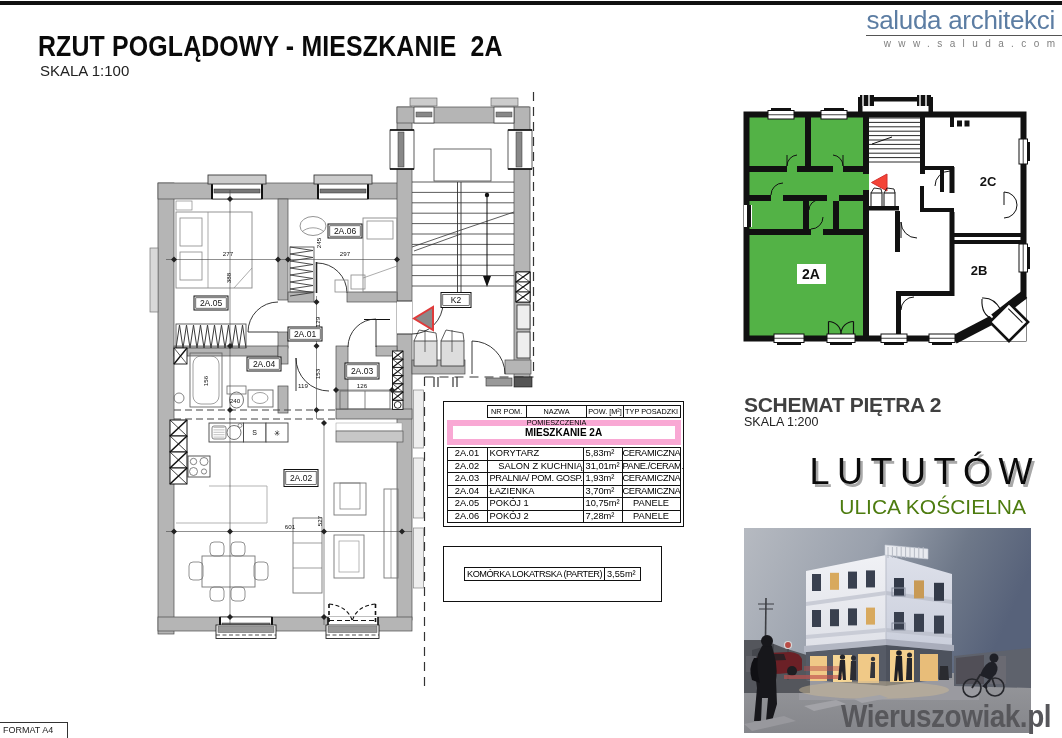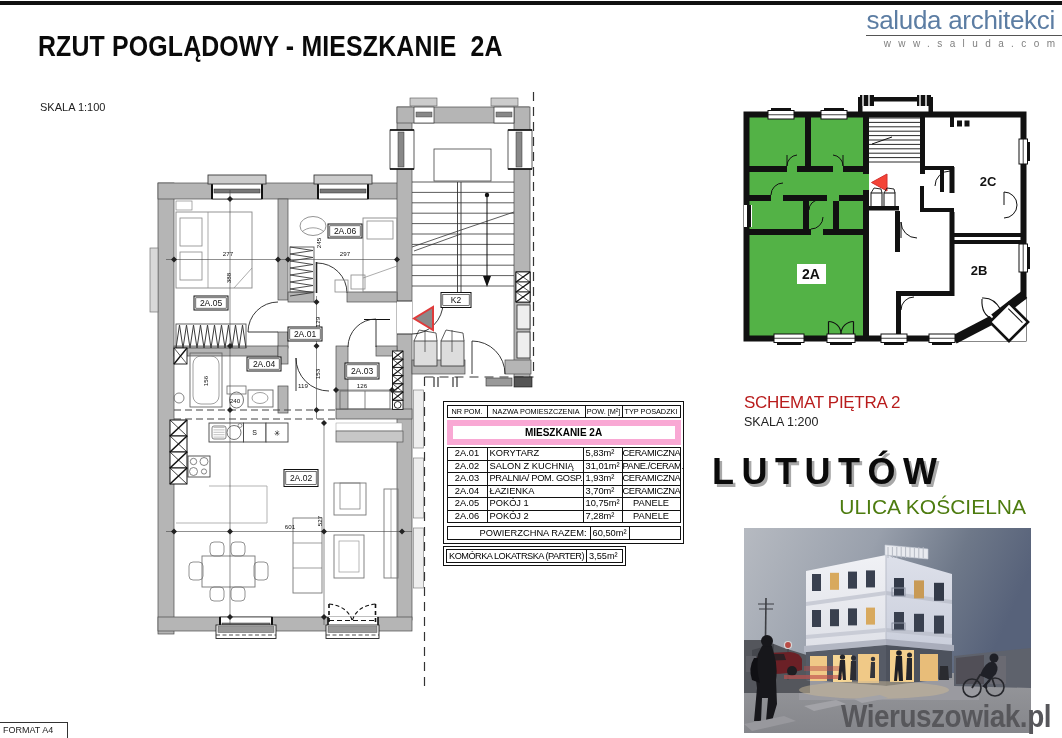--- a/index.html
+++ b/index.html
@@ -8,21 +8,21 @@
 .abs{position:absolute;}
 </style>
 </head>
 <body>
 <div id="page">
 
 <div class="abs" style="left:0;top:1px;width:1062px;height:4px;background:#111;"></div>
 
 <div class="abs" style="left:38px;top:30px;font-size:29px;font-weight:bold;color:#0a0a0a;letter-spacing:0.2px;white-space:pre;transform:scaleX(0.857);transform-origin:0 0;">RZUT POGLĄDOWY - MIESZKANIE  2A</div>
 
-<div class="abs" style="left:40px;top:62px;font-size:11px;color:#222;margin-top:39px;">SKALA 1:100</div>
+<div class="abs" style="left:40px;top:62px;font-size:15px;color:#222;">SKALA 1:100</div>
 
 <div class="abs" style="right:7px;top:7px;text-align:right;white-space:nowrap;">
   <div style="font-size:26px;color:#5c7da3;line-height:1.05;letter-spacing:-0.3px;">saluda architekci</div>
   <div style="border-top:1.5px solid #555;margin-top:1px;padding-top:2px;font-size:10px;color:#808080;letter-spacing:7.4px;margin-right:-7.4px;">www.saluda.com</div>
 </div>
 
 <svg class="abs" style="left:140px;top:85px;" width="420" height="615" viewBox="140 85 420 615">
 
 <rect x="158" y="183" width="16" height="451" fill="#b5b5b5" stroke="#4a4a4a" stroke-width="0.7"></rect>
 <rect x="158" y="183" width="240" height="16" fill="#b5b5b5" stroke="#4a4a4a" stroke-width="0.7"></rect>
@@ -402,39 +402,39 @@
       </g>
 <g>
         <rect x="441.0" y="292.5" width="30" height="15" fill="#fff" stroke="#111" stroke-width="1"></rect>
         <rect x="442.8" y="294.3" width="26.4" height="11.4" fill="none" stroke="#111" stroke-width="0.6"></rect>
         <text x="456" y="303" font-size="8.5" text-anchor="middle" fill="#111" font-family="Liberation Sans, sans-serif">K2</text>
       </g>
 </svg>
 
 <div class="abs" id="roomtable" style="left:443px;top:401px;width:234px;border:1.6px solid #111;padding:2.5px 2.5px 3px 2.5px;background:#fff;color:#000;">
 
-  <div style="display:flex;border:1px solid #111;font-size:7.3px;height:11px;line-height:11px;text-align:center;">
+  <div style="display:flex;border:1px solid #111;font-size:7.3px;height:11px;line-height:11px;text-align:center;margin-left:40px;">
     <div style="width:39px;border-right:1px solid #111;">NR POM.</div>
     <div style="flex:1;border-right:1px solid #111;">NAZWA POMIESZCZENIA</div>
     <div style="width:36px;border-right:1px solid #111;">POW. [M²]</div>
     <div style="width:57px;">TYP POSADZKI</div>
   </div>
 
   <div style="border:6px solid #f9a8d4;font-size:10px;font-weight:bold;height:13px;line-height:13px;text-align:center;margin-top:2px;">MIESZKANIE 2A</div>
 
   <div style="border:1px solid #111;margin-top:2.5px;font-size:9.3px;">
     <div style="display:flex;height:11.5px;line-height:11.5px;border-bottom:1px solid #111;">
       <div style="width:39px;border-right:1px solid #111;text-align:center;">2A.01</div>
       <div style="flex:1;border-right:1px solid #111;padding-left:2px;">KORYTARZ</div>
       <div style="width:36px;border-right:1px solid #111;padding-left:2px;">5,83m²</div>
       <div style="width:57px;text-align:center;letter-spacing:-0.35px;">CERAMICZNA</div>
     </div>
     <div style="display:flex;height:11.5px;line-height:11.5px;border-bottom:1px solid #111;">
       <div style="width:39px;border-right:1px solid #111;text-align:center;">2A.02</div>
-      <div style="flex:1;border-right:1px solid #111;padding-left:2px;">SALON Z KUCHNIĄ</div>
+      <div style="flex:1;border-right:1px solid #111;padding-left:2px;text-align:right;">SALON Z KUCHNIĄ</div>
       <div style="width:36px;border-right:1px solid #111;padding-left:2px;">31,01m²</div>
       <div style="width:57px;text-align:center;letter-spacing:-0.4px;">PANE./CERAM.</div>
     </div>
     <div style="display:flex;height:11.5px;line-height:11.5px;border-bottom:1px solid #111;">
       <div style="width:39px;border-right:1px solid #111;text-align:center;">2A.03</div>
       <div style="flex:1;border-right:1px solid #111;padding-left:2px;letter-spacing:-0.35px;white-space:nowrap;overflow:hidden;">PRALNIA/ POM. GOSP.</div>
       <div style="width:36px;border-right:1px solid #111;padding-left:2px;">1,93m²</div>
       <div style="width:57px;text-align:center;letter-spacing:-0.35px;">CERAMICZNA</div>
     </div>
     <div style="display:flex;height:11.5px;line-height:11.5px;border-bottom:1px solid #111;">
@@ -450,38 +450,33 @@
       <div style="width:57px;text-align:center;">PANELE</div>
     </div>
     <div style="display:flex;height:11.5px;line-height:11.5px;">
       <div style="width:39px;border-right:1px solid #111;text-align:center;">2A.06</div>
       <div style="flex:1;border-right:1px solid #111;padding-left:2px;">POKÓJ 2</div>
       <div style="width:36px;border-right:1px solid #111;padding-left:2px;">7,28m²</div>
       <div style="width:57px;text-align:center;">PANELE</div>
     </div>
   </div>
 
-  <div style="display:flex;border:1px solid #111;margin-top:2.5px;font-size:9.3px;height:12px;line-height:12px;">
-    <div style="width:139px;border-right:1px solid #111;text-align:right;padding-right:3px;">POWIERZCHNA RAZEM:</div>
-    <div style="width:36px;border-right:1px solid #111;padding-left:2px;">60,50m²</div>
-    <div style="flex:1;"></div>
-  </div>
 </div>
 
-<div class="abs" style="left:443px;top:546px;width:177px;border:1.6px solid #111;padding:2px;background:#fff;color:#000;">
+<div class="abs" style="left:443px;top:546px;width:177px;border:1.6px solid #111;padding:20px;background:#fff;color:#000;">
  <div style="border:1px solid #111;display:flex;font-size:9.2px;height:12px;line-height:12px;white-space:nowrap;">
    <div style="width:137px;border-right:1px solid #111;padding-left:2px;letter-spacing:-0.5px;overflow:hidden;">KOMÓRKA LOKATRSKA (PARTER)</div>
    <div style="flex:1;padding-left:2px;">3,55m²</div>
  </div>
 </div>
 
-<div class="abs" style="left:744px;top:393px;font-size:17px;font-weight:normal;color:#b91c1c;letter-spacing:-0.3px;">SCHEMAT PIĘTRA 2</div>
+<div class="abs" style="left:744px;top:393px;font-size:21px;font-weight:bold;color:#404040;letter-spacing:-0.3px;">SCHEMAT PIĘTRA 2</div>
 <div class="abs" style="left:744px;top:415px;font-size:12.5px;color:#222;">SKALA 1:200</div>
 
-<div class="abs" style="left:712px;top:451px;width:328px;font-size:36px;font-weight:bold;color:#0a0a0a;letter-spacing:7.5px;margin-right:-7.5px;text-shadow:2.5px 2.5px 0 #a8a8a8;">LUTUTÓW</div>
+<div class="abs" style="left:712px;top:451px;width:328px;text-align:right;font-size:36px;font-weight:normal;color:#0a0a0a;letter-spacing:7.5px;margin-right:-7.5px;text-shadow:2.5px 2.5px 0 #a8a8a8;">LUTUTÓW</div>
 
 <div class="abs" style="left:700px;top:495px;width:326px;text-align:right;font-size:21px;color:#4d7c0f;letter-spacing:0px;">ULICA KOŚCIELNA</div>
 
 <svg class="abs" style="left:740px;top:93px;" width="300" height="260" viewBox="740 93 300 260">
 
 <rect x="744" y="112" width="282" height="229" fill="#fff" stroke="#111" stroke-width="1"></rect>
 
 <rect x="749" y="117" width="120" height="220" fill="#53b246"></rect>
 
 <rect x="744" y="112" width="282" height="5.5" fill="#111"></rect>

